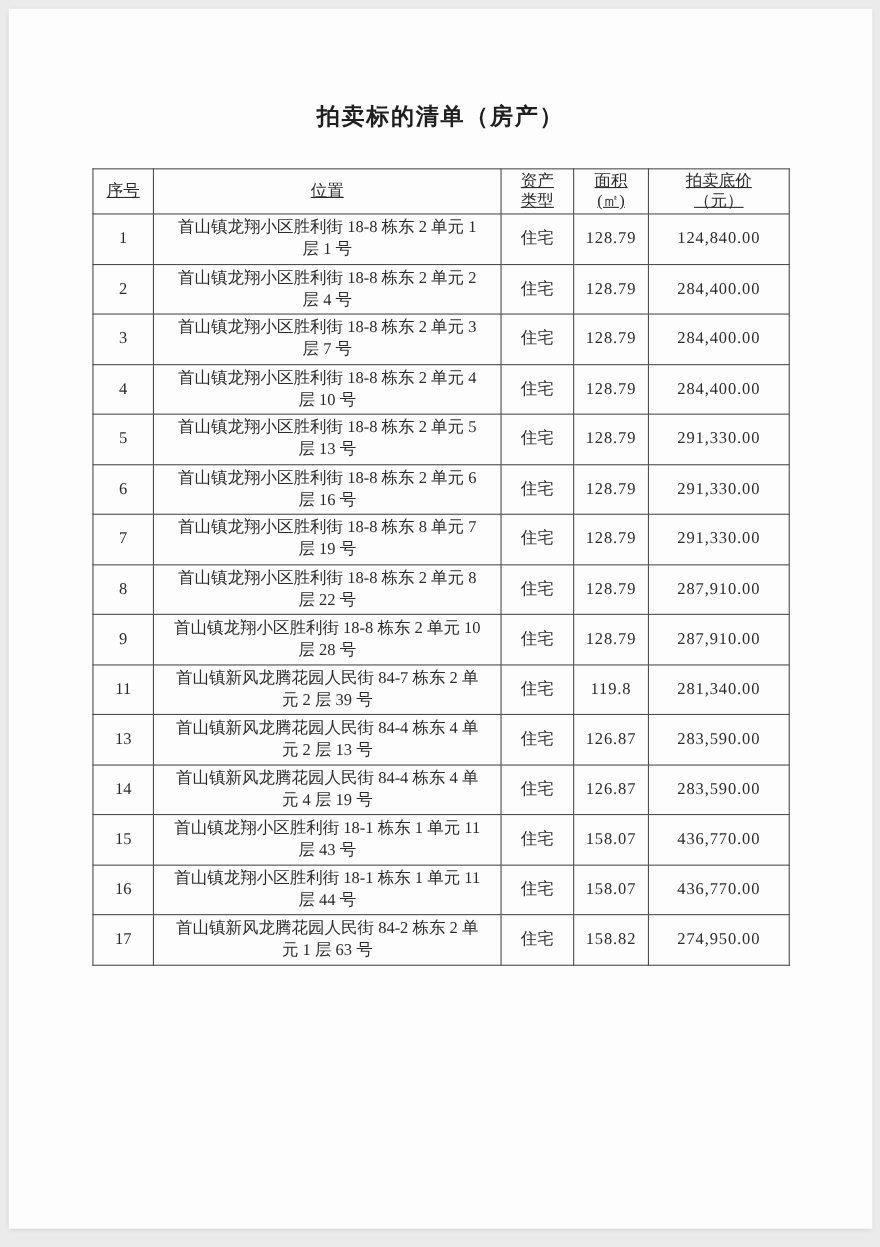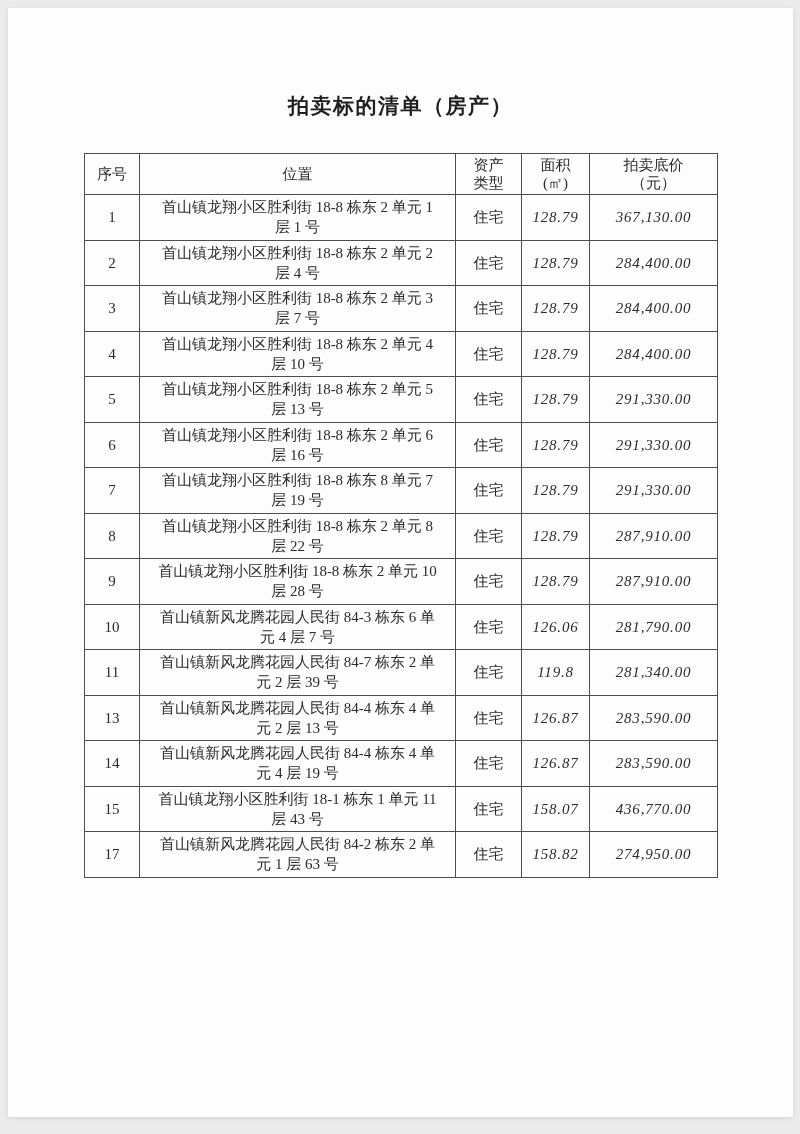--- a/index.html
+++ b/index.html
@@ -35,25 +35,25 @@
   }
   table.auction td, table.auction th {
     border: 1px solid #4e4e4e;
     text-align: center;
     vertical-align: middle;
     font-weight: normal;
     font-size: 15px;
     line-height: 1.35;
     overflow: hidden;
   }
-  table.auction thead tr { height: 41px; }
+  table.auction thead tr { height: 41px; text-decoration: underline; }
   table.auction tbody tr { height: 43.5px; }
   th .hline { display: block; line-height: 1.2; }
   td.c-loc { padding: 2px 16px; }
-  td.c-area, td.c-price { letter-spacing: 0.8px; font-style: italic; }
+  td.c-area, td.c-price { letter-spacing: 0.8px; }
   td.c-index { font-size: 14px; }
 </style>
 </head>
 <body>
 
 <div class="page">
 
   <div class="doc-title">拍卖标的清单（房产）</div>
 
   <table class="auction">
@@ -85,21 +85,21 @@
           <span class="hline">（元）</span>
         </th>
       </tr>
     </thead>
     <tbody id="rows-body">
     <tr>
       <td class="c-index">1</td>
       <td class="c-loc">首山镇龙翔小区胜利街 18-8 栋东 2 单元 1 层 1 号</td>
       <td class="c-type">住宅</td>
       <td class="c-area">128.79</td>
-      <td class="c-price">367,130.00</td>
+      <td class="c-price">124,840.00</td>
     </tr>
 
     <tr>
       <td class="c-index">2</td>
       <td class="c-loc">首山镇龙翔小区胜利街 18-8 栋东 2 单元 2 层 4 号</td>
       <td class="c-type">住宅</td>
       <td class="c-area">128.79</td>
       <td class="c-price">284,400.00</td>
     </tr>
 
@@ -152,27 +152,20 @@
     </tr>
 
     <tr>
       <td class="c-index">9</td>
       <td class="c-loc">首山镇龙翔小区胜利街 18-8 栋东 2 单元 10 层 28 号</td>
       <td class="c-type">住宅</td>
       <td class="c-area">128.79</td>
       <td class="c-price">287,910.00</td>
     </tr>
 
-    <tr>
-      <td class="c-index">10</td>
-      <td class="c-loc">首山镇新风龙腾花园人民街 84-3 栋东 6 单元 4 层 7 号</td>
-      <td class="c-type">住宅</td>
-      <td class="c-area">126.06</td>
-      <td class="c-price">281,790.00</td>
-    </tr>
 
     <tr>
       <td class="c-index">11</td>
       <td class="c-loc">首山镇新风龙腾花园人民街 84-7 栋东 2 单元 2 层 39 号</td>
       <td class="c-type">住宅</td>
       <td class="c-area">119.8</td>
       <td class="c-price">281,340.00</td>
     </tr>
 
 
@@ -193,20 +186,27 @@
     </tr>
 
     <tr>
       <td class="c-index">15</td>
       <td class="c-loc">首山镇龙翔小区胜利街 18-1 栋东 1 单元 11 层 43 号</td>
       <td class="c-type">住宅</td>
       <td class="c-area">158.07</td>
       <td class="c-price">436,770.00</td>
     </tr>
 
+    <tr>
+      <td class="c-index">16</td>
+      <td class="c-loc">首山镇龙翔小区胜利街 18-1 栋东 1 单元 11 层 44 号</td>
+      <td class="c-type">住宅</td>
+      <td class="c-area">158.07</td>
+      <td class="c-price">436,770.00</td>
+    </tr>
 
     <tr>
       <td class="c-index">17</td>
       <td class="c-loc">首山镇新风龙腾花园人民街 84-2 栋东 2 单元 1 层 63 号</td>
       <td class="c-type">住宅</td>
       <td class="c-area">158.82</td>
       <td class="c-price">274,950.00</td>
     </tr>
 
 

